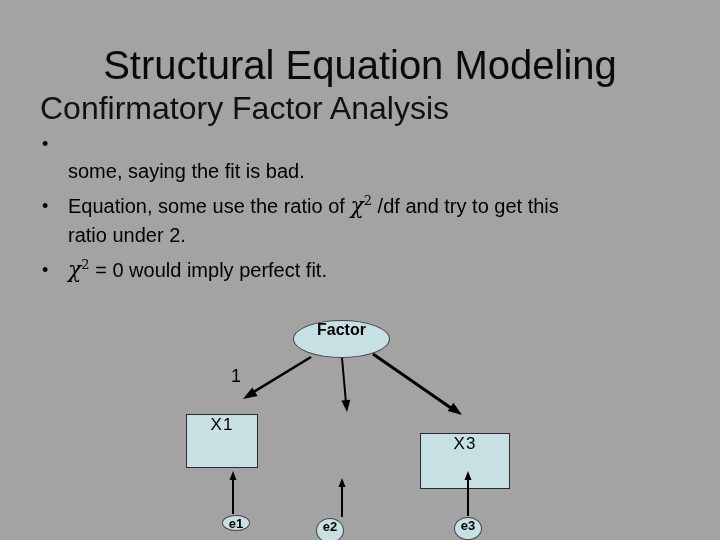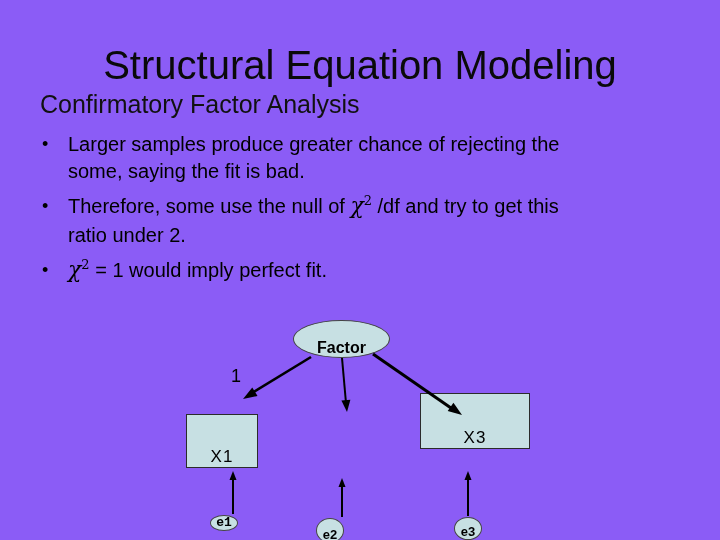--- a/index.html
+++ b/index.html
@@ -1,42 +1,42 @@
 <!DOCTYPE html>
 <html><head>
 <meta charset="utf-8">
 <style>
   html,body { margin:0; padding:0; background:#ffffff; }
   .slide {
-    position:relative; width:720px; height:540px; background:#8b5cf6;
+    position:relative; width:720px; height:540px; background:#a3a3a3;
     font-family:"Liberation Sans", sans-serif; color:#000; overflow:hidden;
   }
   .title {
     position:absolute; top:42px; left:0; width:720px; text-align:center;
     font-size:40px; line-height:1.15; font-weight:400; letter-spacing:0px;
     color:#0a0a0a; white-space:nowrap;
   }
   .subtitle {
-    position:absolute; top:90px; left:40px; font-size:25px; font-weight:400;
+    position:absolute; top:90px; left:40px; font-size:32px; font-weight:400;
     color:#111; white-space:nowrap;
   }
   .bullets { position:absolute; top:131px; left:42px; width:648px; }
   .bullet { display:flex; margin-bottom:8px; font-size:20px; line-height:27px; }
   .bullet .glyph { width:26px; flex:0 0 26px; font-size:18px; }
   .bullet .btext { flex:1; }
   .chi {
     font-family:"DejaVu Serif", serif; font-style:italic; font-size:22px;
     line-height:1;
   }
   .chisup {
     font-family:"DejaVu Serif", serif; font-size:13px; position:relative;
     top:-8px; font-style:normal;
   }
   .node {
-    position:absolute; display:flex; align-items:flex-end; justify-content:center;
+    position:absolute; display:flex; align-items:flex-start; justify-content:center;
     box-sizing:border-box; background:#c7e0e3; border:1px solid #2b2b2b;
   }
   .ellipse { border-radius:50%; border-color:#444; }
   .factor-label { font-size:16px; font-weight:700; }
   .ind-label { font-size:17px; font-weight:400; letter-spacing:1px; }
   .err-label { font-size:13px; font-weight:700; }
   .loading-one {
     position:absolute; left:231px; top:366px; font-size:18px; color:#000;
   }
   svg.arrows { position:absolute; left:0; top:0; pointer-events:none; }
@@ -45,46 +45,46 @@
 <body>
 
 <div class="slide">
 
   <div class="title">Structural Equation Modeling</div>
   <div class="subtitle">Confirmatory Factor Analysis</div>
 
   <div class="bullets">
     <div class="bullet">
       <span class="glyph">•</span>
-      <span class="btext"><span>Larger samples produce greater chance of rejecting the</span><br><span>some, saying the fit is bad.</span></span>
+      <span class="btext"><br><span>some, saying the fit is bad.</span></span>
     </div>
     <div class="bullet">
       <span class="glyph">•</span>
-      <span class="btext"><span>Therefore, some use the null of </span><span class="chi">χ</span><span class="chisup">2</span><span> /df and try to get this</span><br><span>ratio under 2.</span></span>
+      <span class="btext"><span>Equation, some use the ratio of </span><span class="chi">χ</span><span class="chisup">2</span><span> /df and try to get this</span><br><span>ratio under 2.</span></span>
     </div>
     <div class="bullet">
       <span class="glyph">•</span>
-      <span class="btext"><span class="chi">χ</span><span class="chisup">2</span><span> = 1 would imply perfect fit.</span></span>
+      <span class="btext"><span class="chi">χ</span><span class="chisup">2</span><span> = 0 would imply perfect fit.</span></span>
     </div>
   </div>
 
   <div class="node ellipse" style="left:293px; top:320px; width:97px; height:38px;">
     <span class="factor-label">Factor</span>
   </div>
 
   <div class="loading-one">1</div>
 
   <div class="node" style="left:186px; top:414px; width:72px; height:54px;">
     <span class="ind-label">X1</span>
   </div>
-  <div class="node" style="left:420px; top:393px; width:110px; height:56px;">
+  <div class="node" style="left:420px; top:433px; width:90px; height:56px;">
     <span class="ind-label">X3</span>
   </div>
 
-  <div class="node ellipse" style="left:210px; top:515px; width:28px; height:16px;font-family:Liberation Mono, monospace;">
+  <div class="node ellipse" style="left:222px; top:515px; width:28px; height:16px;">
     <span class="err-label">e1</span>
   </div>
   <div class="node ellipse" style="left:316px; top:518px; width:28px; height:25px;">
     <span class="err-label">e2</span>
   </div>
   <div class="node ellipse" style="left:454px; top:517px; width:28px; height:23px;">
     <span class="err-label">e3</span>
   </div>
 
   <svg class="arrows" width="720" height="540" viewBox="0 0 720 540">

